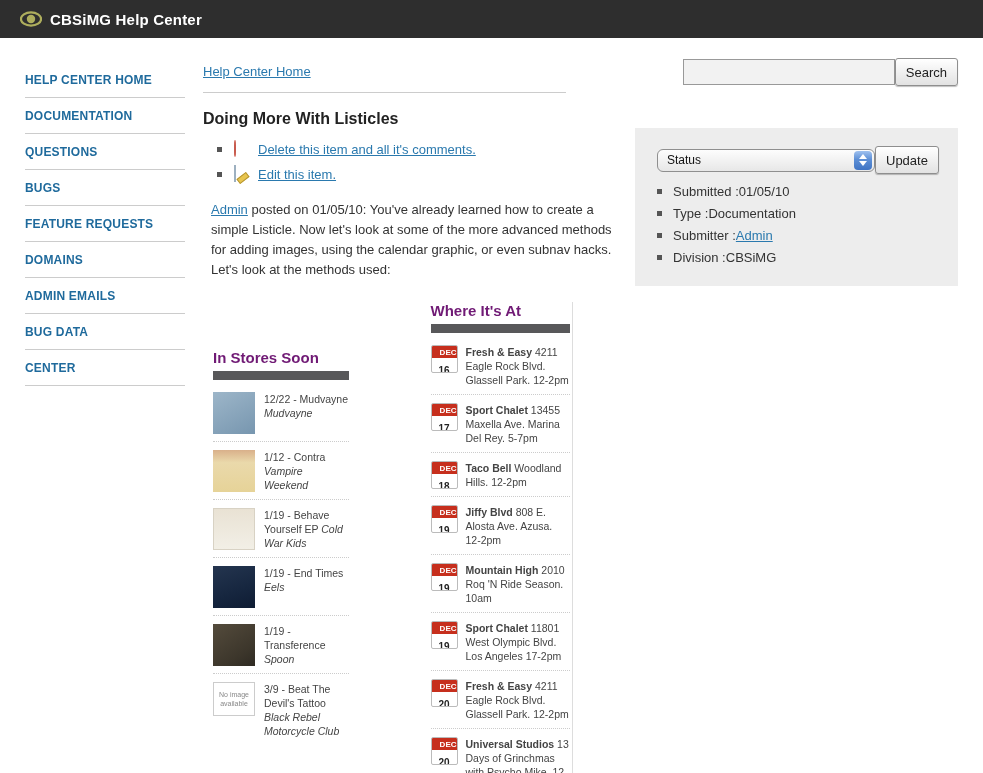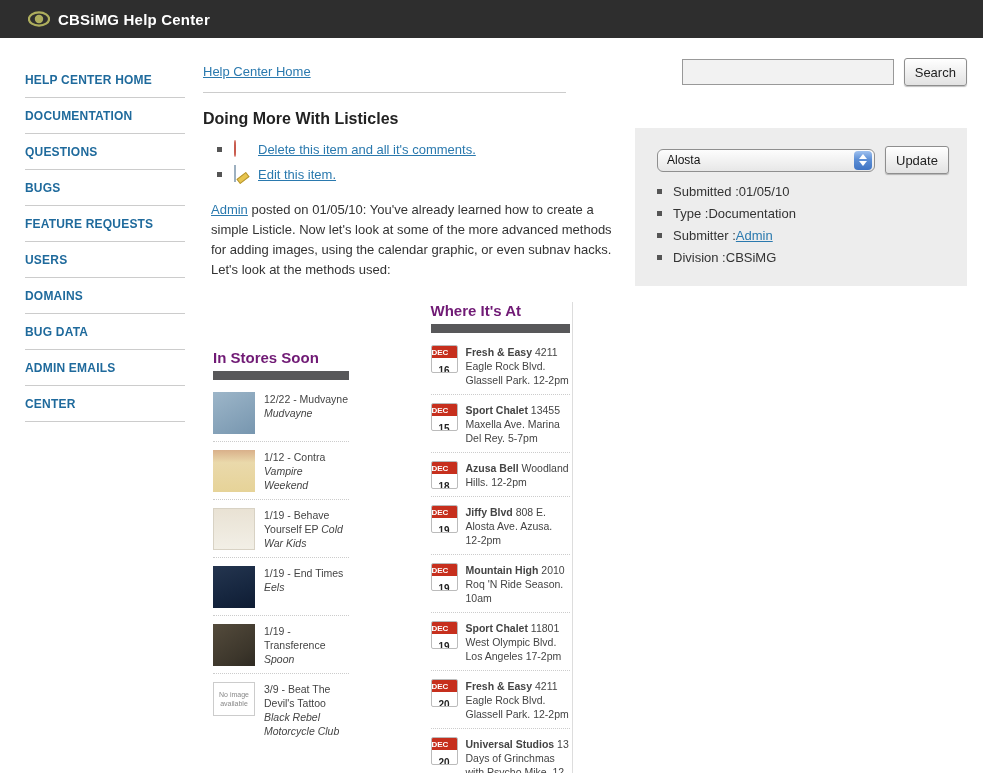--- a/index.html
+++ b/index.html
@@ -1,20 +1,20 @@
 <!DOCTYPE html>
 <html><head>
 <meta charset="utf-8">
 <style>
   * { margin:0; padding:0; box-sizing:border-box; }
   html,body { width:983px; height:773px; overflow:hidden; background:#fff;
     font-family:"Liberation Sans", sans-serif; color:#333; }
 
   
-  .topbar { height:38px; background:#2e2e2e; display:flex; align-items:center; padding:0 28px; }
+  .topbar { height:38px; background:#2e2e2e; display:flex; align-items:center; padding:0 20px; }
   .logo { width:22px; height:22px; margin-right:8px; flex:0 0 auto; }
   .topbar-title { color:#fff; font-size:15px; font-weight:bold; letter-spacing:.2px; }
 
   
   .layout { display:flex; align-items:flex-start; }
 
   
   .sidebar { width:160px; margin:24px 0 0 25px; flex:0 0 auto; }
   .sidebar ul { list-style:none; }
   .sidebar li { border-bottom:1px solid #ccc; padding:8px 0 9px 0; }
@@ -45,29 +45,29 @@
   .col-events { width:140px; margin-left:82px; }
   .emb-h { font-size:15px; font-weight:bold; color:#701a75; margin-bottom:5px; }
   .emb-bar { height:9px; background:#58585a; margin-bottom:4px; }
   .emb-row { display:flex; padding:8px 0 7px 0; border-bottom:1px dotted #ccc; }
   .emb-row:last-child { border-bottom:none; }
   .thumb { width:42px; height:42px; flex:0 0 auto; margin-right:9px; }
   .noimg { width:42px; height:34px; flex:0 0 auto; margin-right:9px; border:1px solid #ccc; background:#fff;
     font-size:7px; color:#888; display:flex; align-items:center; justify-content:center; text-align:center; line-height:9px; }
   .store-text { font-size:10.5px; line-height:14px; color:#444; }
   .cal { width:27px; flex:0 0 auto; margin-right:8px; border:1px solid #bbb; border-radius:2px; overflow:hidden; height:28px; background:#fff; }
-  .cal-m { display:block; background:#c62f1d; color:#fff; font-size:8px; font-weight:bold; text-align:left; padding:1.5px 0; }
+  .cal-m { display:block; background:#c62f1d; color:#fff; font-size:8px; font-weight:bold; text-align:right; padding:1.5px 0; }
   .cal-d { display:block; color:#222; font-size:10px; font-weight:bold; text-align:center; padding-top:7px; }
   .ev-text { font-size:10.5px; line-height:14px; color:#444; }
 
   
   .rightcol { flex:1 1 auto; margin:20px 25px 0 0; }
   .search-row { display:flex; justify-content:flex-end; align-items:center; }
   .search-input { width:212px; height:26px; background:#f2f2f2; border:1px solid #999; font-size:13px; padding:0 6px; }
-  .btn { height:28px; margin-left:10px; padding:0 10px; font-size:13px; color:#222;
+  .btn { height:28px; padding:0 10px; font-size:13px; color:#222;
     background:linear-gradient(#ffffff,#e2e2e2); border:1px solid #8e8e8e; border-radius:3px;
     box-shadow:0 1px 1px rgba(0,0,0,.25); cursor:pointer; font-family:"Liberation Sans", sans-serif; }
 
   .panel { background:#ededed; margin-top:42px; padding:14px 18px 14px 22px; }
   .p-row { display:flex; align-items:center; font-size:13px; margin-bottom:7px; }
   .p-row .sq-bullet { margin-right:11px; }
   .status-dot { width:9px; height:9px; border-radius:50%; margin-left:6px;
     background:radial-gradient(circle at 50% 45%, #777 0 2px, #c9c9c9 3px); border:1px solid #9a9a9a; }
   .select-row { display:flex; align-items:center; margin:4px 0 10px 0; }
   .mac-select { width:218px; height:23px; border:1px solid #8f8f8f; border-radius:6px;
@@ -93,24 +93,23 @@
 
 <div class="layout">
 
   <nav class="sidebar">
     <ul>
       <li><a>HELP CENTER HOME</a></li>
       <li><a>DOCUMENTATION</a></li>
       <li><a>QUESTIONS</a></li>
       <li><a>BUGS</a></li>
       <li><a>FEATURE REQUESTS</a></li>
-      <li><a>USERS</a></li>
       <li><a>DOMAINS</a></li>
+      <li><a>ADMIN EMAILS</a></li>
       <li><a>BUG DATA</a></li>
-      <li><a>ADMIN EMAILS</a></li>
       <li><a>CENTER</a></li>
     </ul>
   </nav>
 
   <div class="main">
     <a class="textlink breadcrumb">Help Center Home</a>
     <hr>
     <h1 class="page-title">Doing More With Listicles</h1>
 
     <ul class="actions">
@@ -168,30 +167,30 @@
         <div class="emb-row">
           <span class="cal">
               <span class="cal-m">DEC</span>
               <span class="cal-d">16</span>
             </span>
           <span class="ev-text"><b>Fresh &amp; Easy</b><span> 4211 Eagle Rock Blvd. Glassell Park. 12-2pm</span></span>
         </div>
         <div class="emb-row">
           <span class="cal">
               <span class="cal-m">DEC</span>
-              <span class="cal-d">15</span>
+              <span class="cal-d">17</span>
             </span>
           <span class="ev-text"><b>Sport Chalet</b><span> 13455 Maxella Ave. Marina Del Rey. 5-7pm</span></span>
         </div>
         <div class="emb-row">
           <span class="cal">
               <span class="cal-m">DEC</span>
               <span class="cal-d">18</span>
             </span>
-          <span class="ev-text"><b>Azusa Bell</b><span> Woodland Hills. 12-2pm</span></span>
+          <span class="ev-text"><b>Taco Bell</b><span> Woodland Hills. 12-2pm</span></span>
         </div>
         <div class="emb-row">
           <span class="cal">
               <span class="cal-m">DEC</span>
               <span class="cal-d">19</span>
             </span>
           <span class="ev-text"><b>Jiffy Blvd</b><span> 808 E. Alosta Ave. Azusa. 12-2pm</span></span>
         </div>
         <div class="emb-row">
           <span class="cal">
@@ -233,21 +232,21 @@
   <div class="rightcol">
     <div class="search-row">
       <input class="search-input" type="text" value="" style="">
       <button class="btn">Search</button>
     </div>
 
     <div class="panel">
 
       <div class="select-row">
         <div class="mac-select">
-          <span>Alosta</span>
+          <span>Status</span>
           <span class="stepper">
               <span class="tri-up"></span>
               <span class="tri-dn"></span>
             </span>
         </div>
         <button class="btn">Update</button>
       </div>
 
       <div class="p-row">
         <span class="sq-bullet"></span>

